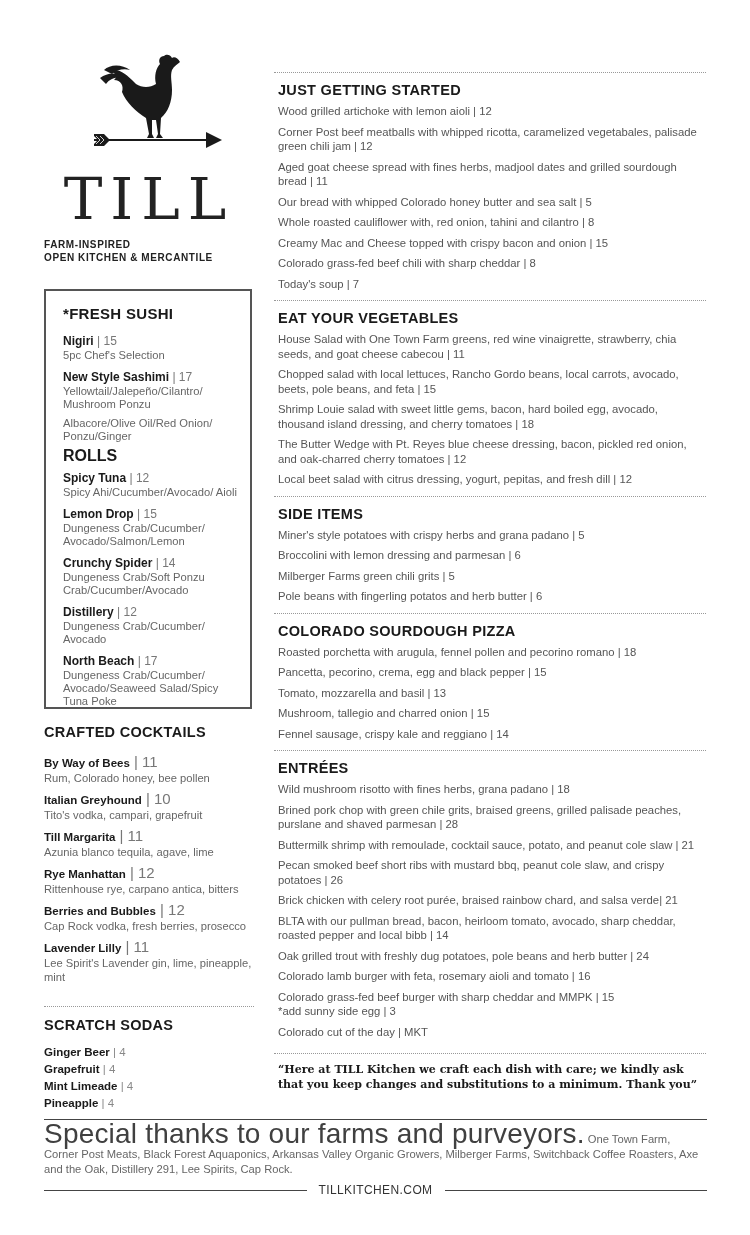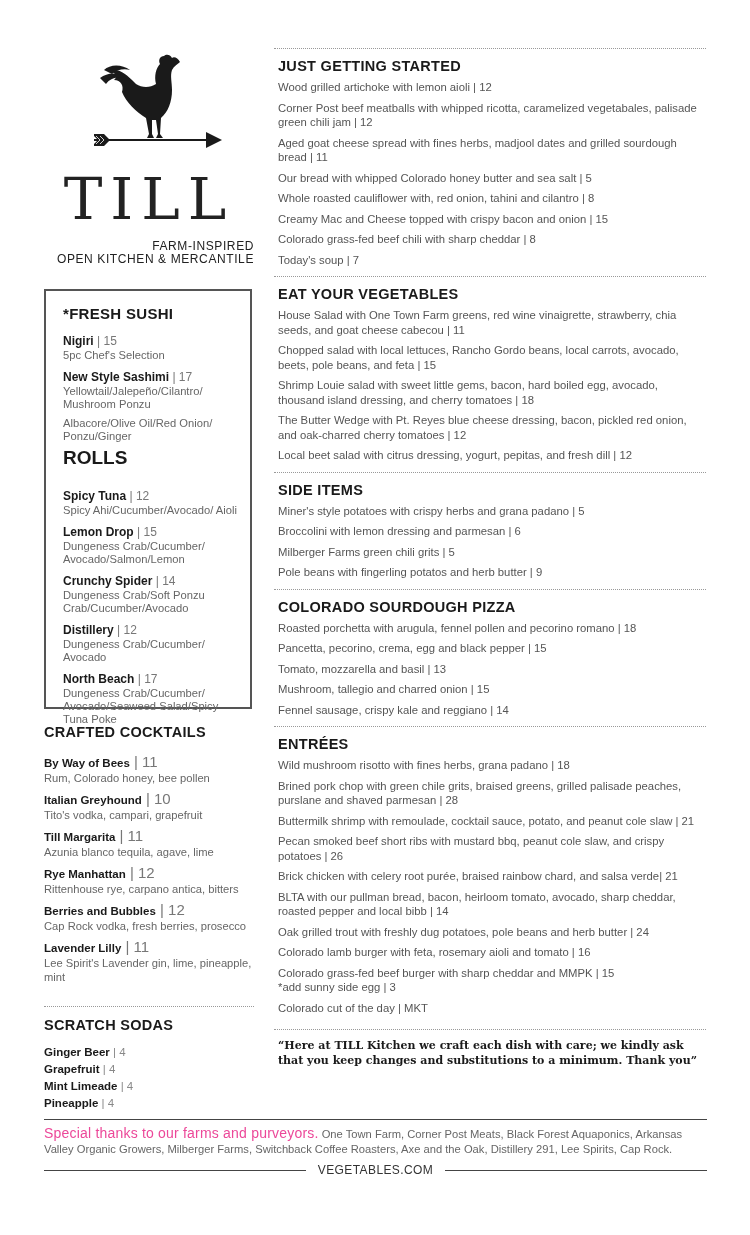--- a/index.html
+++ b/index.html
@@ -1,34 +1,34 @@
 <!DOCTYPE html>
 <html><head>
 <meta charset="utf-8">
 <style>
   * { box-sizing: border-box; margin: 0; padding: 0; }
   html, body { width: 750px; height: 1235px; background: #ffffff; overflow: hidden; }
   body { position: relative; font-family: "Liberation Sans", sans-serif; color: #555; }
 
   .left { position: absolute; left: 44px; top: 40px; width: 210px; }
-  .right { position: absolute; left: 278px; top: 48px; width: 428px; }
+  .right { position: absolute; left: 278px; top: 72px; width: 428px; }
 
   .logo { position: relative; height: 230px; width: 210px; }
   .logo svg { position: absolute; left: 50px; top: 10px; }
   .logo .wordmark { position: absolute; top: 130px; left: 0; width: 210px; text-align: center;
     font-family: "DejaVu Serif", serif; font-size: 58px; letter-spacing: 8px; color: #222; font-weight: normal; line-height: 1; }
-  .logo .tag1, .logo .tag2 { position: absolute; left: 0; width: 210px; text-align: right;
-    font-family: "Liberation Sans", sans-serif; font-size: 12px; color: #222; letter-spacing: 0.6px; font-weight: normal; }
+  .logo .tag1, .logo .tag2 { position: absolute; left: 0; width: 210px; text-align: left;
+    font-family: "Liberation Sans", sans-serif; font-size: 10px; color: #222; letter-spacing: 0.6px; font-weight: bold; }
   .logo .tag1 { top: 199px; }
   .logo .tag2 { top: 212px; }
 
   .sushi-box { position: absolute; left: 0; top: 249px; width: 208px; height: 420px;
     border: 2px solid #555; padding: 14px 10px 8px 17px; }
   .sushi-title { font-size: 15px; font-weight: bold; color: #1a1a1a; margin-bottom: 9px; letter-spacing: 0.3px; }
-  .sushi-sub { font-size: 19px; font-weight: bold; color: #1a1a1a; margin: 4px 0 17px 0; }
+  .sushi-sub { font-size: 16px; font-weight: bold; color: #1a1a1a; margin: 4px 0 3px 0; }
   .s-item { margin-bottom: 5px; }
   .s-name { font-size: 12px; font-weight: bold; color: #1a1a1a; }
   .s-price { font-size: 12px; color: #777; }
   .s-desc { font-size: 11.2px; color: #666; line-height: 13px; }
   .s-extra { font-size: 11.2px; color: #666; line-height: 13px; margin: 6px 0 4px 0; }
 
   .cocktails { position: absolute; left: 0; top: 684px; width: 210px; }
   .col-heading { font-size: 14.5px; font-weight: bold; color: #1a1a1a; letter-spacing: 0.3px; margin-bottom: 13px; }
   .c-item { margin-bottom: 5px; }
   .c-name { font-size: 11.5px; font-weight: bold; color: #1a1a1a; }
@@ -46,21 +46,21 @@
   .sec-title { font-size: 14.5px; font-weight: bold; color: #1a1a1a; letter-spacing: 0.3px; margin: 9px 0 6px 0; }
   .item { font-size: 11.3px; color: #555; line-height: 14.5px; margin-bottom: 6px; }
   .sec-divider { border-top: 1px dotted #999; width: 432px; margin-left: -4px; }
 
   .quote { font-family: "DejaVu Serif", serif; font-weight: bold; font-size: 11px;
     color: #1a1a1a; line-height: 15px; margin-top: 8px; }
 
   .footer { position: absolute; left: 44px; top: 1119px; width: 663px; }
   .footer .hr { border-top: 1.5px solid #444; width: 100%; }
   .footer .thanks { margin-top: 6px; line-height: 15px; color: #666; font-size: 11.2px; }
-  .footer .thanks .big { font-size: 14px; color: #ec4899; font-weight: normal; letter-spacing: 0.2px; }
+  .footer .thanks .big { font-size: 28px; color: #404040; font-weight: normal; letter-spacing: 0.2px; }
   .footer .site-row { display: flex; align-items: center; margin-top: 6px; }
   .footer .site-row .line { flex: 1; border-top: 1px solid #444; }
   .footer .site-row .site { font-size: 12px; color: #333; padding: 0 12px; letter-spacing: 0.4px; }
 </style>
 </head>
 <body>
 
 <div class="left">
   <div class="logo">
     <svg width="130" height="105" viewBox="0 0 130 105">
@@ -181,21 +181,21 @@
     <div class="item">The Butter Wedge with Pt. Reyes blue cheese dressing, bacon, pickled red onion, and oak-charred cherry tomatoes | 12</div>
     <div class="item">Local beet salad with citrus dressing, yogurt, pepitas, and fresh dill | 12</div>
   </div>
   <div class="sec-divider"></div>
 
   <div class="section">
     <div class="sec-title">SIDE ITEMS</div>
     <div class="item">Miner's style potatoes with crispy herbs and grana padano | 5</div>
     <div class="item">Broccolini with lemon dressing and parmesan | 6</div>
     <div class="item">Milberger Farms green chili grits | 5</div>
-    <div class="item">Pole beans with fingerling potatos and herb butter | 9</div>
+    <div class="item">Pole beans with fingerling potatos and herb butter | 6</div>
   </div>
   <div class="sec-divider"></div>
 
   <div class="section">
     <div class="sec-title">COLORADO SOURDOUGH PIZZA</div>
     <div class="item">Roasted porchetta with arugula, fennel pollen and pecorino romano | 18</div>
     <div class="item">Pancetta, pecorino, crema, egg and black pepper | 15</div>
     <div class="item">Tomato, mozzarella and basil | 13</div>
     <div class="item">Mushroom, tallegio and charred onion | 15</div>
     <div class="item">Fennel sausage, crispy kale and reggiano | 14</div>
@@ -224,16 +224,16 @@
 </div>
 
 <div class="footer">
   <div class="hr"></div>
   <div class="thanks">
     <span class="big">Special thanks to our farms and purveyors.</span>
     <span>One Town Farm, Corner Post Meats, Black Forest Aquaponics, Arkansas Valley Organic Growers, Milberger Farms, Switchback Coffee Roasters, Axe and the Oak, Distillery 291, Lee Spirits, Cap Rock.</span>
   </div>
   <div class="site-row">
     <div class="line"></div>
-    <div class="site">VEGETABLES.COM</div>
+    <div class="site">TILLKITCHEN.COM</div>
     <div class="line"></div>
   </div>
 </div>
 
 </body></html>

